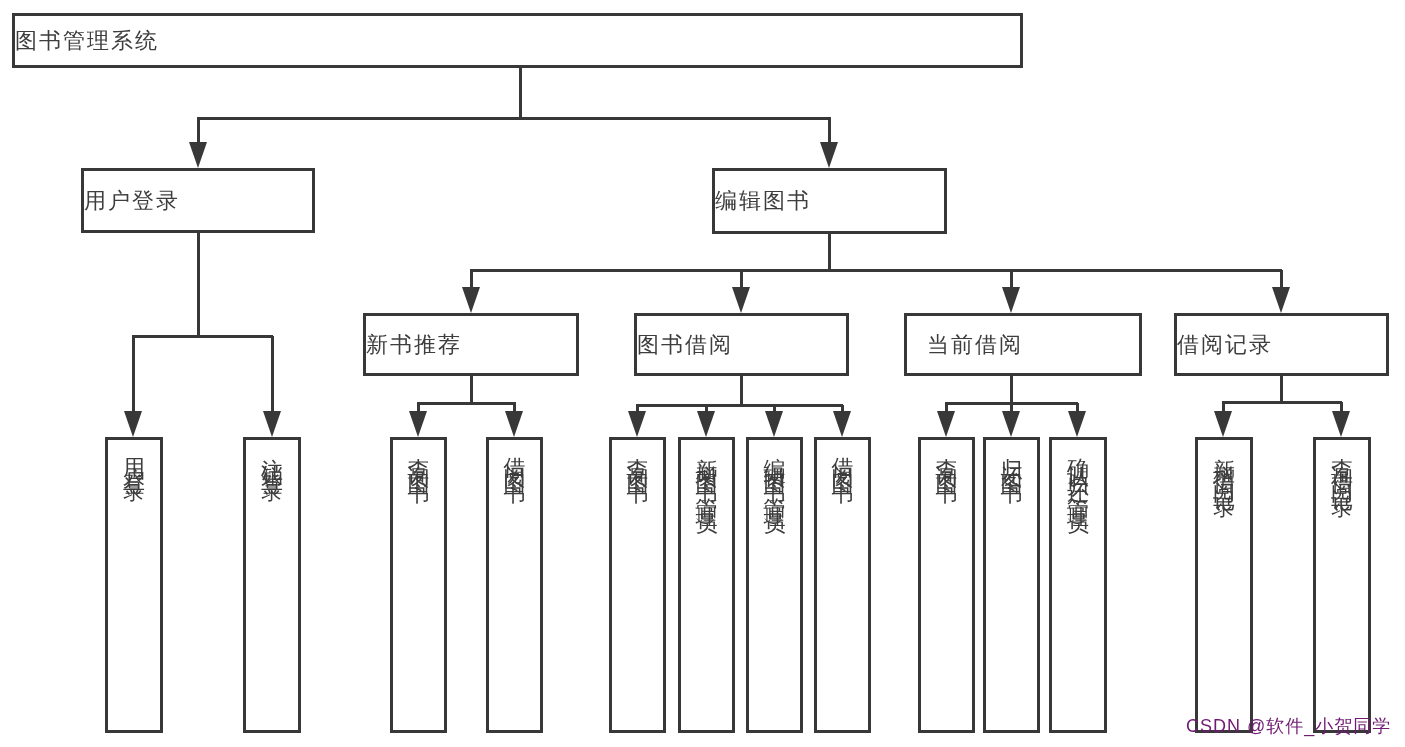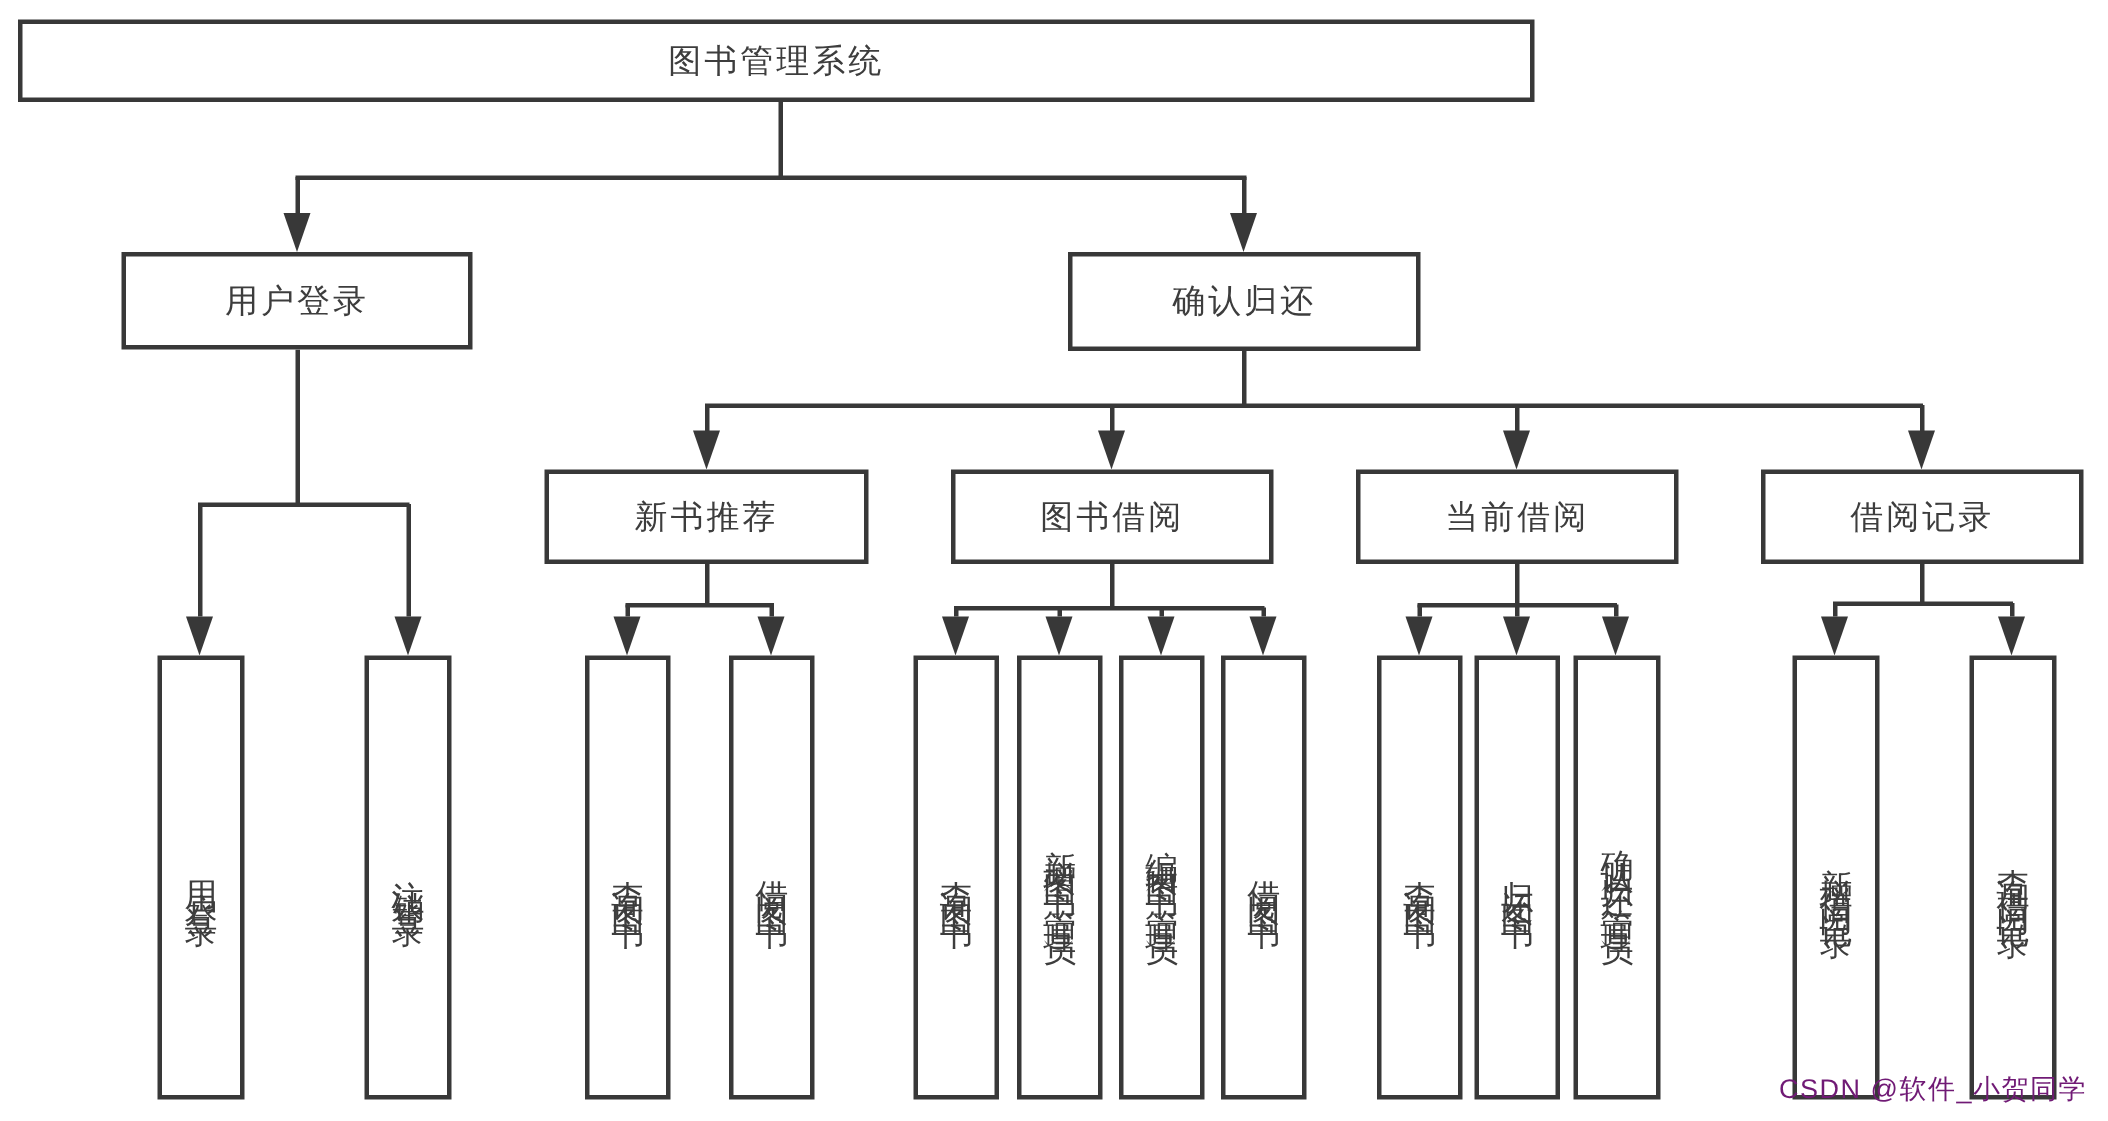--- a/index.html
+++ b/index.html
@@ -15,21 +15,21 @@
     background: #ffffff;
     overflow: hidden;
   }
   .box {
     position: absolute;
     box-sizing: border-box;
     background: #ffffff;
     border: 3px solid #383838;
     display: flex;
     align-items: center;
-    justify-content: center;
+    justify-content: flex-start;
     color: #3d3d3d;
     font-size: 22px;
     letter-spacing: 2px;
     text-align: center;
     z-index: 2;
   }
   .leaf {
     writing-mode: vertical-rl;
     text-orientation: mixed;
     letter-spacing: 8px;
@@ -76,21 +76,21 @@
   <div class="hline" style="left:197px; top:117px; width:634px;"></div>
   <div class="vline" style="left:197px; top:118px; height:25px;"></div>
   <div class="arrowhead" style="left:189px; top:142px;"></div>
   <div class="vline" style="left:828px; top:118px; height:25px;"></div>
   <div class="arrowhead" style="left:820px; top:142px;"></div>
 
   <div class="box" style="left:81px; top:168px; width:234px; height:65px;">
     <span>用户登录</span>
   </div>
   <div class="box" style="left:712px; top:168px; width:235px; height:66px;">
-    <span>确认归还</span>
+    <span>编辑图书</span>
   </div>
 
   <div class="vline" style="left:197px; top:233px; height:103px;"></div>
   <div class="hline" style="left:132px; top:335px; width:141px;"></div>
   <div class="vline" style="left:132px; top:336px; height:75px;"></div>
   <div class="arrowhead" style="left:124px; top:411px;"></div>
   <div class="vline" style="left:271px; top:336px; height:75px;"></div>
   <div class="arrowhead" style="left:263px; top:411px;"></div>
 
   <div class="vline" style="left:828px; top:234px; height:37px;"></div>
@@ -103,21 +103,21 @@
   <div class="arrowhead" style="left:1002px; top:287px;"></div>
   <div class="vline" style="left:1280px; top:270px; height:18px;"></div>
   <div class="arrowhead" style="left:1272px; top:287px;"></div>
 
   <div class="box" style="left:363px; top:313px; width:216px; height:63px;">
     <span>新书推荐</span>
   </div>
   <div class="box" style="left:634px; top:313px; width:215px; height:63px;">
     <span>图书借阅</span>
   </div>
-  <div class="box" style="left:904px; top:313px; width:215px; height:63px;">
+  <div class="box" style="left:904px; top:313px; width:238px; height:63px;padding-left:20px;">
     <span>当前借阅</span>
   </div>
   <div class="box" style="left:1174px; top:313px; width:215px; height:63px;">
     <span>借阅记录</span>
   </div>
 
   <div class="vline" style="left:470px; top:376px; height:28px;"></div>
   <div class="hline" style="left:417px; top:402px; width:99px;"></div>
   <div class="vline" style="left:417px; top:403px; height:8px;"></div>
   <div class="arrowhead" style="left:409px; top:411px;"></div>

